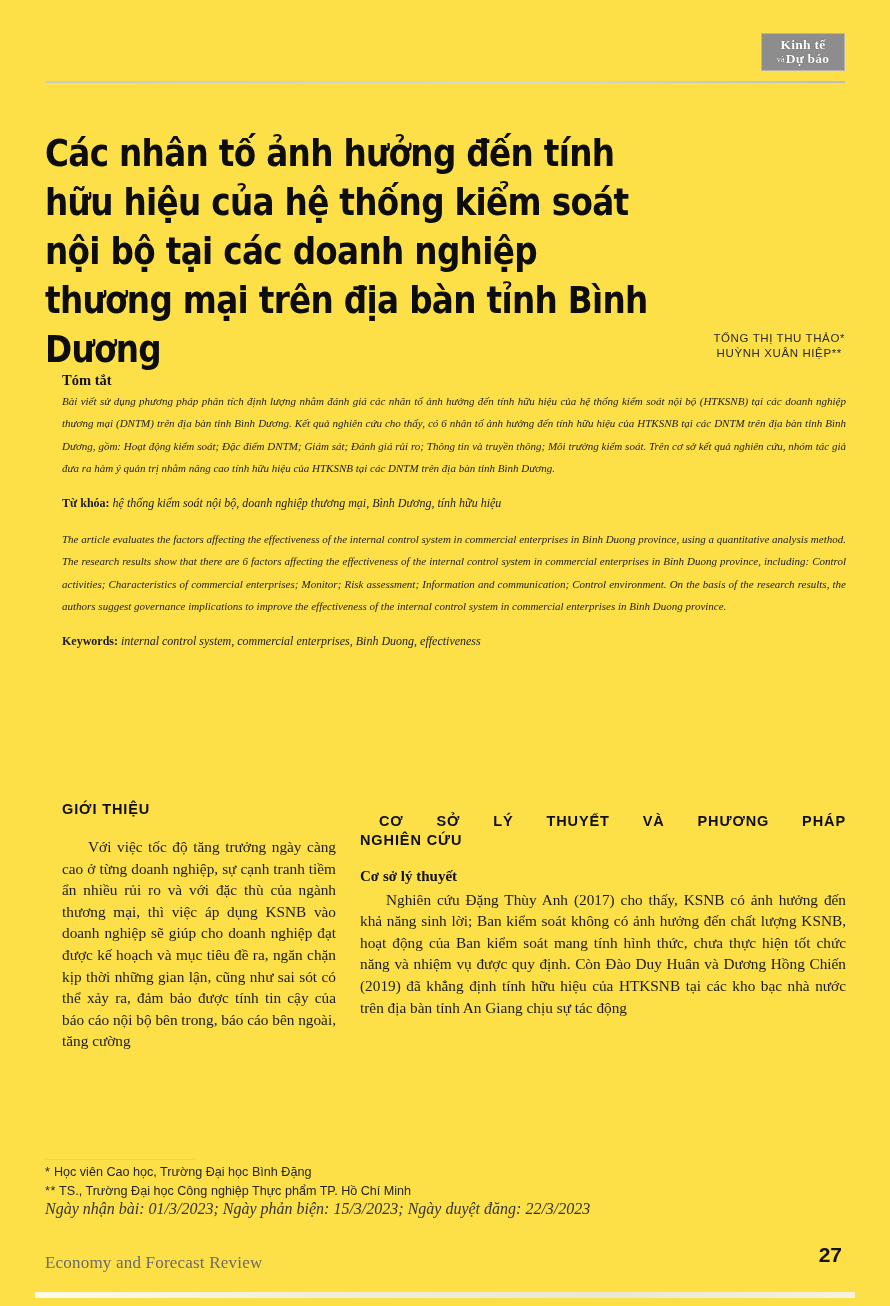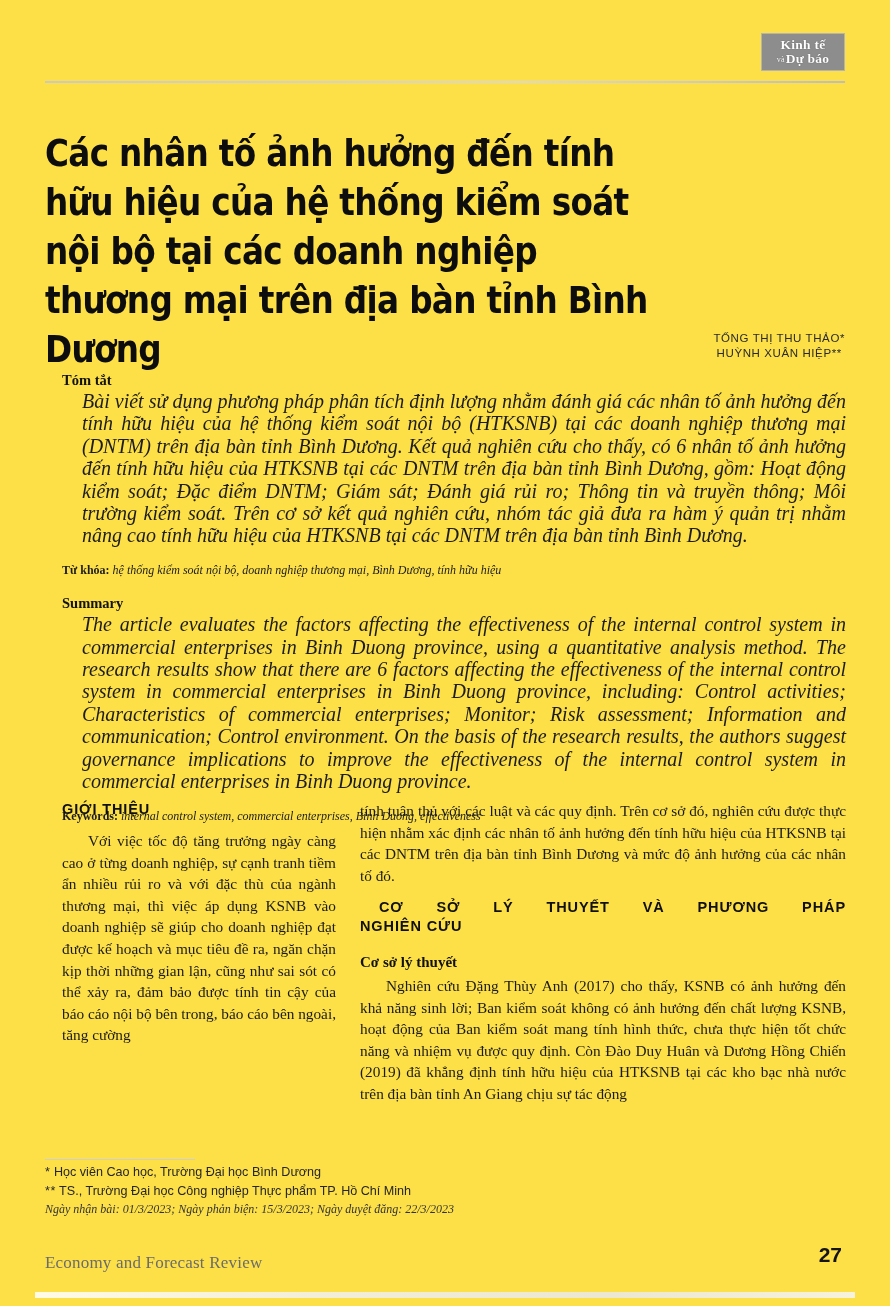--- a/index.html
+++ b/index.html
@@ -115,25 +115,24 @@
   .ab-head {
     font-family: "Liberation Serif", serif;
     font-weight: bold;
     font-size: 14.5px;
     color: #121212;
     margin-bottom: 1px;
   }
   .ab-body {
     font-family: "Liberation Serif", serif;
     font-style: italic;
-    font-size: 20px;
+    font-size: 11px;
     line-height: 22.4px;
     text-align: justify;
     color: #1c1c1c;
-    margin-left: 20px;
   }
   .ab-gap { height: 12px; }
   .kw {
     font-family: "Liberation Serif", serif;
     font-size: 12px;
     line-height: 22.4px;
     text-align: justify;
     color: #1c1c1c;
   }
   .kw b {
@@ -157,21 +156,21 @@
   .col-left { left: 62px; }
   .col-right { left: 360px; width: 486px; }
 
   .sec-head {
     font-family: "Liberation Sans", sans-serif;
     font-weight: bold;
     font-size: 14.5px;
     letter-spacing: 0.9px;
     color: #0f0f0f;
     text-align: justify;
-    margin-bottom: 11px;
+    margin-bottom: 17px;
     line-height: 19px;
   }
   .sec-head.spread {
     text-align-last: justify;
     margin-left: 19px;
   }
   .sub-head {
     font-family: "Liberation Serif", serif;
     font-weight: bold;
     font-size: 15px;
@@ -202,21 +201,21 @@
     top: 1163px;
     width: 620px;
     font-family: "Liberation Sans", sans-serif;
     font-size: 12.6px;
     line-height: 18.5px;
     color: #262626;
   }
   .footnotes .fn-date {
     font-family: "Liberation Serif", serif;
     font-style: italic;
-    font-size: 12px;
+    font-size: 16px;
     color: #333;
   }
   .fn-star { letter-spacing: 0.5px; }
 
   
   .footer-brand {
     position: absolute;
     left: 45px;
     top: 1253px;
     font-family: "Liberation Serif", serif;
@@ -264,43 +263,41 @@
   </div>
 
   <div class="abstract-zone">
     <div class="ab-head">Tóm tắt</div>
     <div class="ab-body">Bài viết sử dụng phương pháp phân tích định lượng nhằm đánh giá các nhân tố ảnh hưởng đến tính hữu hiệu của hệ thống kiểm soát nội bộ (HTKSNB) tại các doanh nghiệp thương mại (DNTM) trên địa bàn tỉnh Bình Dương. Kết quả nghiên cứu cho thấy, có 6 nhân tố ảnh hưởng đến tính hữu hiệu của HTKSNB tại các DNTM trên địa bàn tỉnh Bình Dương, gồm: Hoạt động kiểm soát; Đặc điểm DNTM; Giám sát; Đánh giá rủi ro; Thông tin và truyền thông; Môi trường kiểm soát. Trên cơ sở kết quả nghiên cứu, nhóm tác giả đưa ra hàm ý quản trị nhằm nâng cao tính hữu hiệu của HTKSNB tại các DNTM trên địa bàn tỉnh Bình Dương.</div>
     <div class="ab-gap"></div>
     <div class="kw"><b>Từ khóa:</b> <span class="it">hệ thống kiểm soát nội bộ, doanh nghiệp thương mại, Bình Dương, tính hữu hiệu</span></div>
 
     <div class="summary-gap"></div>
 
-    <div class="ab-head">Summary</div>
     <div class="ab-body">The article evaluates the factors affecting the effectiveness of the internal control system in commercial enterprises in Binh Duong province, using a quantitative analysis method. The research results show that there are 6 factors affecting the effectiveness of the internal control system in commercial enterprises in Binh Duong province, including: Control activities; Characteristics of commercial enterprises; Monitor; Risk assessment; Information and communication; Control environment. On the basis of the research results, the authors suggest governance implications to improve the effectiveness of the internal control system in commercial enterprises in Binh Duong province.</div>
     <div class="ab-gap"></div>
     <div class="kw"><b>Keywords:</b> <span class="it">internal control system, commercial enterprises, Binh Duong, effectiveness</span></div>
   </div>
 
   <div class="col col-left clip-bottom" style="height:352px;">
     <div class="sec-head">GIỚI THIỆU</div>
     <p class="para">Với việc tốc độ tăng trưởng ngày càng cao ở từng doanh nghiệp, sự cạnh tranh tiềm ẩn nhiều rủi ro và với đặc thù của ngành thương mại, thì việc áp dụng KSNB vào doanh nghiệp sẽ giúp cho doanh nghiệp đạt được kế hoạch và mục tiêu đề ra, ngăn chặn kịp thời những gian lận, cũng như sai sót có thể xảy ra, đảm bảo được tính tin cậy của báo cáo nội bộ bên trong, báo cáo bên ngoài, tăng cường</p>
   </div>
 
   <div class="col col-right clip-bottom" style="height:352px;">
-    <p class="para" style="text-indent:0;">tính tuân thủ với các luật và các quy định. Trên cơ sở đó, nghiên cứu được thực hiện nhằm xác định các nhân tố ảnh hưởng đến tính hữu hiệu của HTKSNB tại các DNTM trên địa bàn tỉnh Bình Dương và mức độ ảnh hưởng của các nhân tố đó.</p>
     <div class="blk-gap"></div>
     <div class="sec-head spread" style="margin-bottom:0;">CƠ SỞ LÝ THUYẾT VÀ PHƯƠNG PHÁP</div>
     <div class="sec-head" style="margin-bottom:5px;">NGHIÊN CỨU</div>
     <div class="sub-head">Cơ sở lý thuyết</div>
     <p class="para">Nghiên cứu Đặng Thùy Anh (2017) cho thấy, KSNB có ảnh hưởng đến khả năng sinh lời; Ban kiểm soát không có ảnh hưởng đến chất lượng KSNB, hoạt động của Ban kiểm soát mang tính hình thức, chưa thực hiện tốt chức năng và nhiệm vụ được quy định. Còn Đào Duy Huân và Dương Hồng Chiến (2019) đã khẳng định tính hữu hiệu của HTKSNB tại các kho bạc nhà nước trên địa bàn tỉnh An Giang chịu sự tác động</p>
   </div>
 
   <div class="footnote-rule"></div>
   <div class="footnotes">
-    <div><span class="fn-star">*</span> <span>Học viên Cao học, Trường Đại học Bình Dương</span></div>
+    <div><span class="fn-star">*</span> <span>Học viên Cao học, Trường Đại học Bình Đặng</span></div>
     <div><span class="fn-star">**</span> <span>TS., Trường Đại học Công nghiệp Thực phẩm TP. Hồ Chí Minh</span></div>
     <div class="fn-date">Ngày nhận bài: 01/3/2023; Ngày phản biện: 15/3/2023; Ngày duyệt đăng: 22/3/2023</div>
   </div>
 
   <div class="footer-brand">Economy and Forecast Review</div>
   <div class="footer-page">27</div>
   <div class="bottom-smudge"></div>
 
 </div>
 

